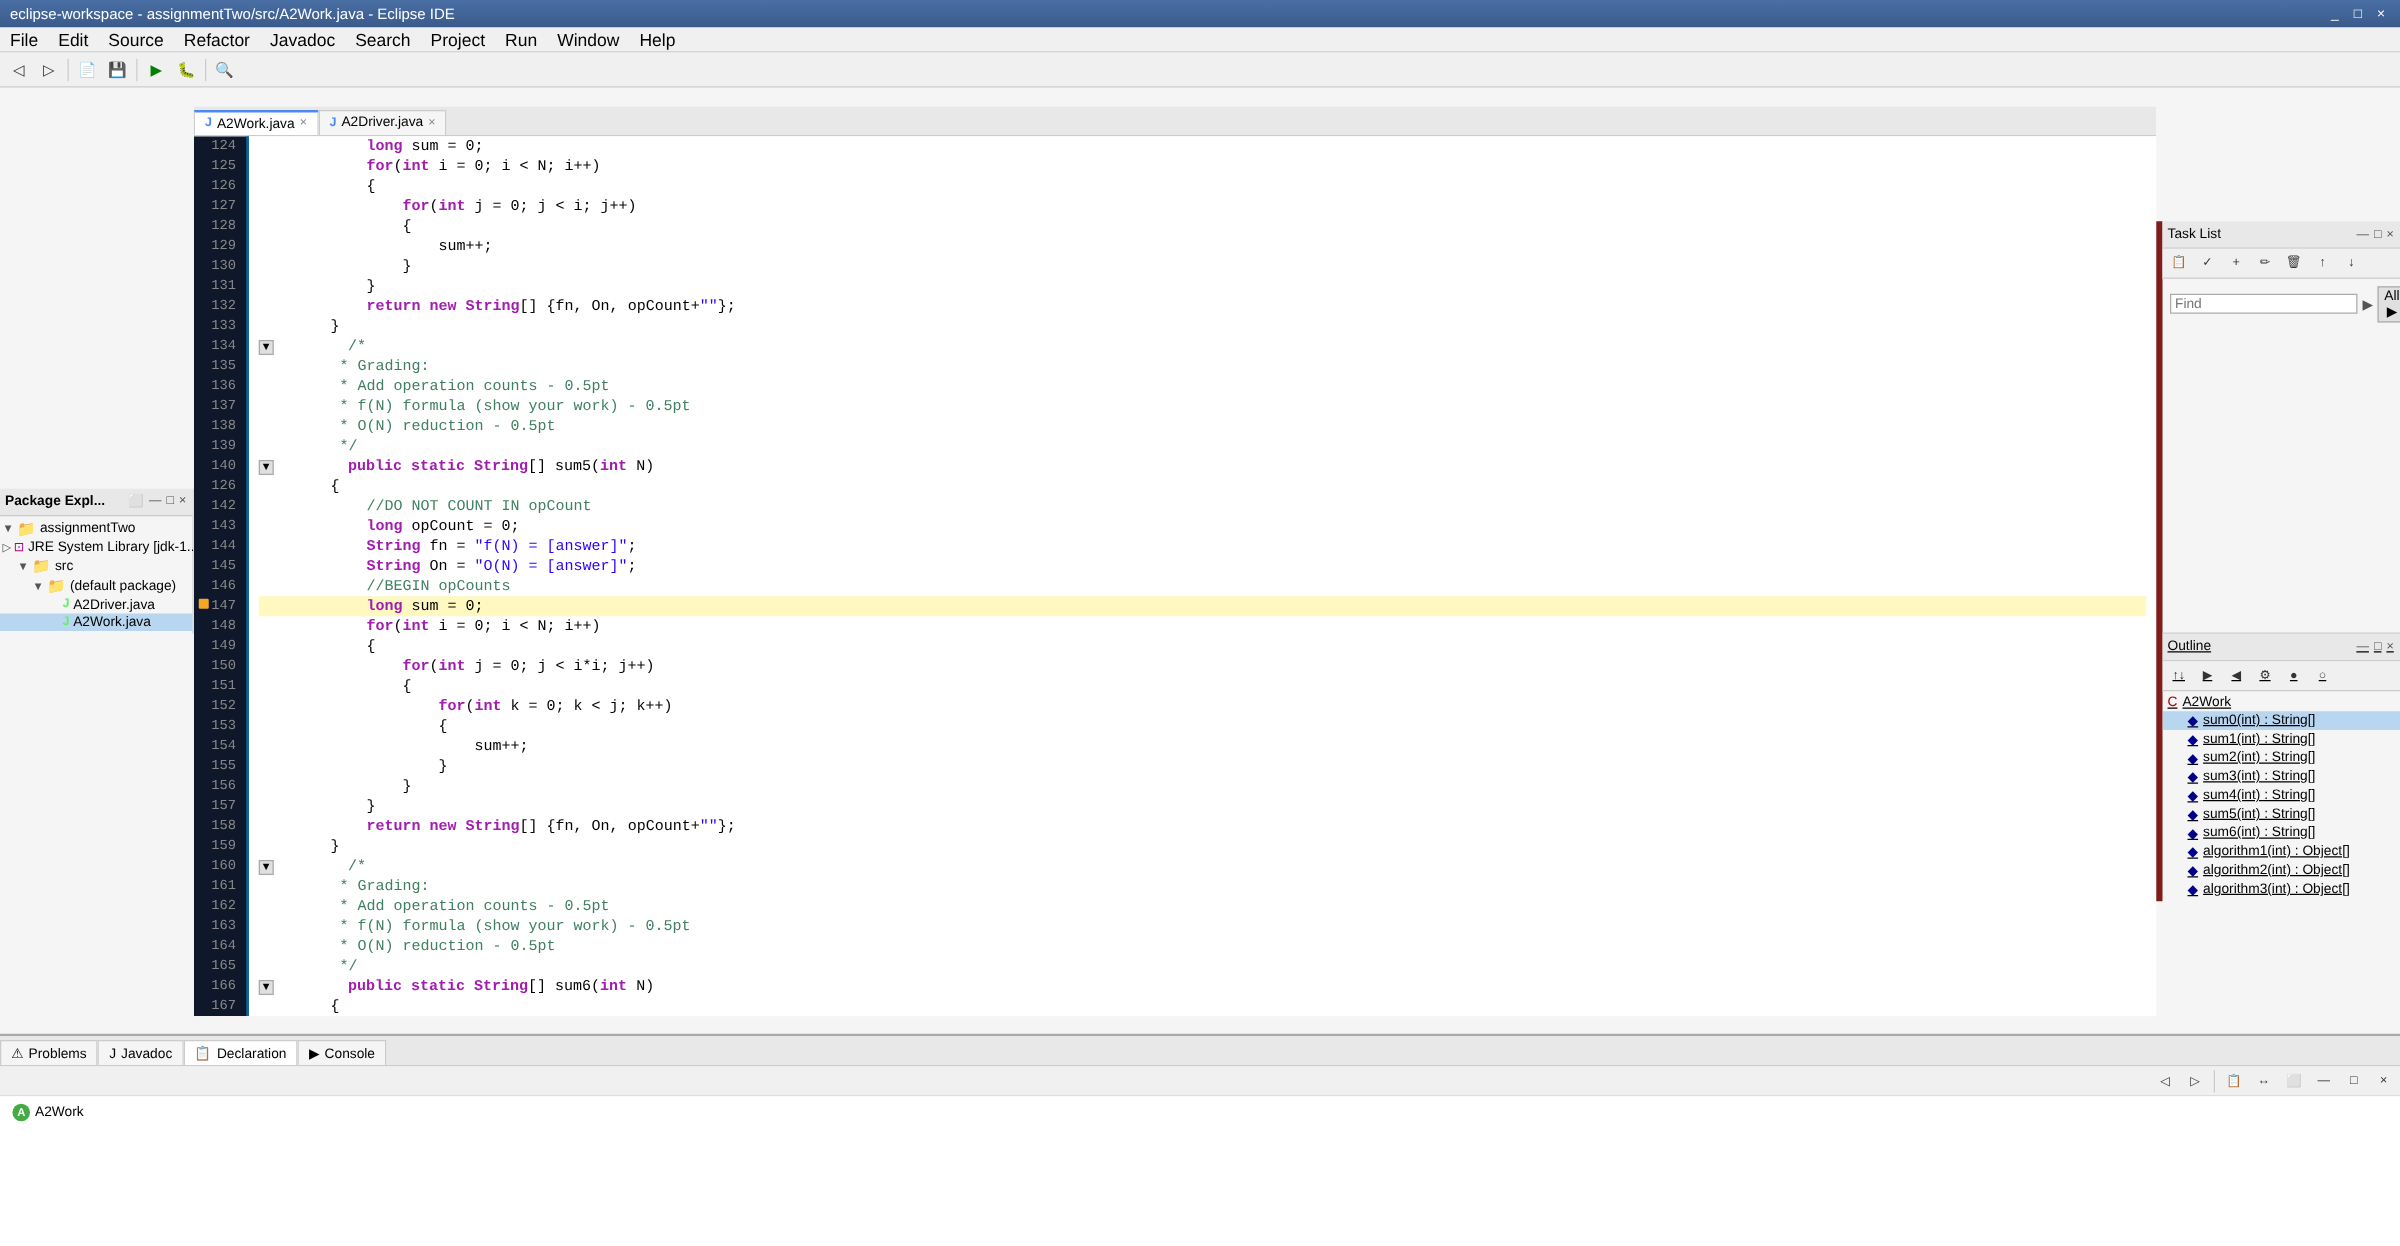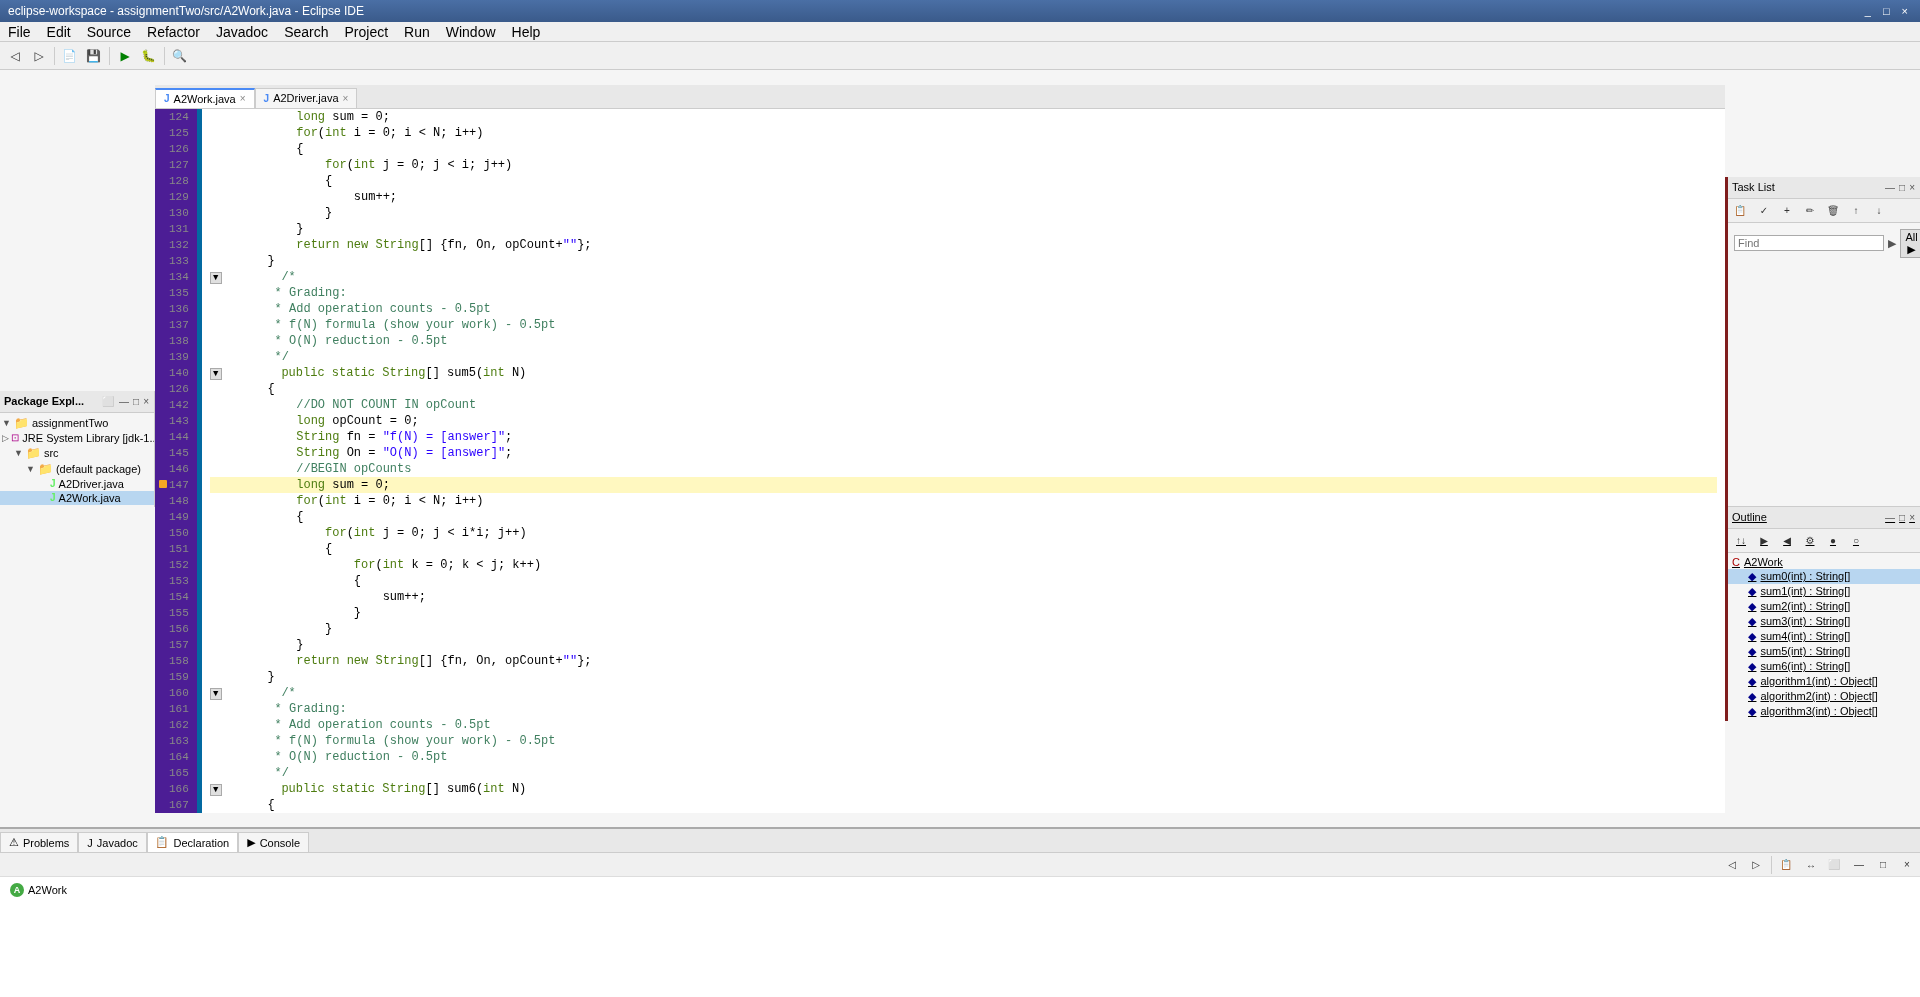--- a/index.html
+++ b/index.html
@@ -154,63 +154,63 @@
       overflow-y: auto;
       overflow-x: auto;
     }
     #code-editor {
       min-height: 100%;
       position: relative;
       display: flex;
     }
     #line-numbers {
       min-width: 40px;
-      background: #4c1d95;
-      border-right: 5px solid #0369a1;
+      background: #0f172a;
+      border-right: 2px solid #0369a1;
       padding: 0 4px;
       text-align: right;
       color: #888;
       font-size: 11px;
       line-height: 16px;
       user-select: none;
       position: sticky;
       left: 0;
     }
     #code-content {
       flex: 1;
       padding: 0 8px;
       line-height: 16px;
       font-size: 12px;
       white-space: pre;
       overflow-x: visible;
     }
     .line { line-height: 16px; min-height: 16px; position: relative; }
     .line.highlighted { background: #fff8c0; }
-    .kw { color: #4d7c0f; font-weight: normal; }
+    .kw { color: #a21caf; font-weight: bold; }
     .cm { color: #3f7f5f; }
     .st { color: #2a00ff; }
     .fold-indicator {
       display: inline-block;
       width: 12px;
       height: 12px;
       background: #e0e0e0;
       border: 1px solid #aaa;
       font-size: 9px;
       text-align: center;
       line-height: 11px;
       cursor: pointer;
       margin-right: 2px;
     }
 
     
     #right-panel {
       width: 195px;
       min-width: 195px;
       background: #f5f5f5;
-      border-left: 3px solid #7f1d1d;
+      border-left: 5px solid #7f1d1d;
       display: flex;
       flex-direction: column;
     }
     #task-list-panel {
       height: 330px;
       border-bottom: 1px solid #ccc;
       display: flex;
       flex-direction: column;
     }
     #task-list-header {

